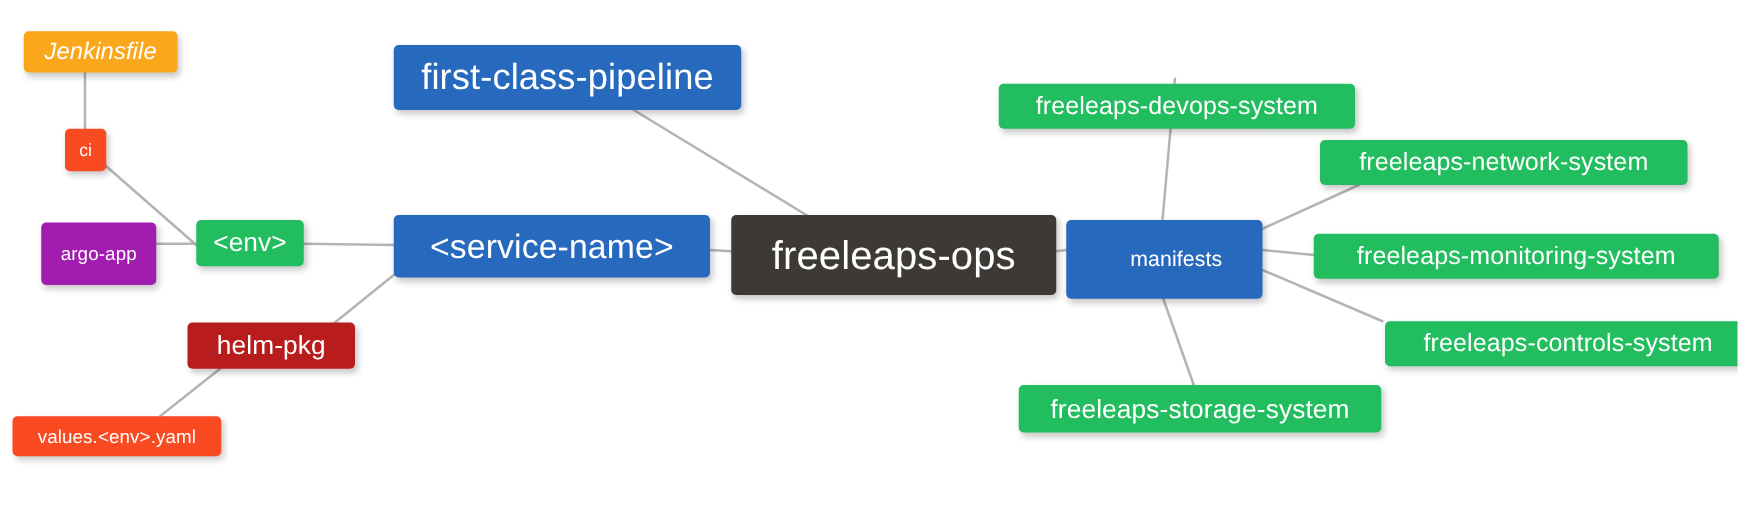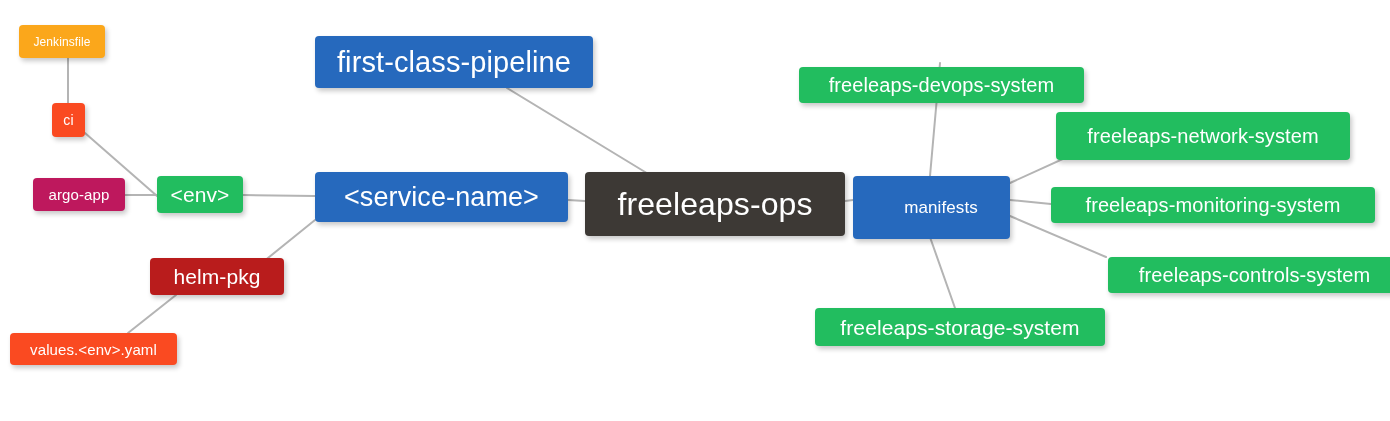--- a/index.html
+++ b/index.html
@@ -64,27 +64,27 @@
       <path class="edge" d="M 507 88 L 650 175" stroke="#b4b4b4"></path>
       <path class="edge" d="M 568 200 L 585 201" stroke="#b4b4b4"></path>
       <path class="edge" d="M 845 201 L 853 200" stroke="#b4b4b4"></path>
       <path class="edge" d="M 930 176 L 940 63" stroke="#b4b4b4"></path>
       <path class="edge" d="M 1010 183 L 1087 148" stroke="#b4b4b4"></path>
       <path class="edge" d="M 1010 200 L 1051 204" stroke="#b4b4b4"></path>
       <path class="edge" d="M 1010 216 L 1106 257" stroke="#b4b4b4"></path>
       <path class="edge" d="M 925 223 L 955 308" stroke="#b4b4b4"></path>
     </svg>
   <div id="node-layer">
-      <div class="node" style="left: 19px; top: 25px; width: 86px; height: 33px; background: rgb(251, 167, 27); font-size: 12px;">
+      <div class="node" style="left: 19px; top: 25px; width: 123px; height: 33px; background: rgb(251, 167, 27); font-size: 19px; font-style: italic;">
         <span class="node-label">Jenkinsfile</span>
       </div>
       <div class="node" style="left: 52px; top: 103px; width: 33px; height: 34px; background: rgb(250, 74, 33); font-size: 14px; text-align: right;">
         <span class="node-label">ci</span>
       </div>
-      <div class="node" style="left: 33px; top: 178px; width: 92px; height: 33px; background: #be185d; font-size: 15px;">
+      <div class="node" style="left: 33px; top: 178px; width: 92px; height: 50px; background: #a21caf; font-size: 15px;">
         <span class="node-label">argo-app</span>
       </div>
       <div class="node" style="left: 157px; top: 176px; width: 86px; height: 37px; background: rgb(34, 189, 95); font-size: 21px;">
         <span class="node-label">&lt;env&gt;</span>
       </div>
       <div class="node" style="left: 150px; top: 258px; width: 134px; height: 37px; background: #b91c1c; font-size: 21px;">
         <span class="node-label">helm-pkg</span>
       </div>
       <div class="node" style="left: 10px; top: 333px; width: 167px; height: 32px; background: rgb(250, 74, 33); font-size: 15px;">
         <span class="node-label">values.&lt;env&gt;.yaml</span>
@@ -97,21 +97,21 @@
       </div>
       <div class="node" style="left: 585px; top: 172px; width: 260px; height: 64px; background: rgb(61, 57, 53); font-size: 32px;">
         <span class="node-label">freeleaps-ops</span>
       </div>
       <div class="node" style="left: 853px; top: 176px; width: 157px; height: 63px; background: rgb(38, 105, 189); font-size: 17px; padding-left: 19px;">
         <span class="node-label">manifests</span>
       </div>
       <div class="node" style="left: 799px; top: 27px; width: 285px; height: 36px; background: rgb(34, 189, 95); font-size: 20px; margin-top: 40px;">
         <span class="node-label">freeleaps-devops-system</span>
       </div>
-      <div class="node" style="left: 1056px; top: 112px; width: 294px; height: 48px; background: rgb(34, 189, 95); font-size: 20px;">
+      <div class="node" style="left: 1056px; top: 112px; width: 294px; height: 36px; background: rgb(34, 189, 95); font-size: 20px;">
         <span class="node-label">freeleaps-network-system</span>
       </div>
       <div class="node" style="left: 1051px; top: 187px; width: 324px; height: 36px; background: rgb(34, 189, 95); font-size: 20px; align-items: center;">
         <span class="node-label">freeleaps-monitoring-system</span>
       </div>
       <div class="node" style="left: 1060px; top: 257px; width: 293px; height: 36px; background: rgb(34, 189, 95); font-size: 20px; margin-left: 48px;">
         <span class="node-label">freeleaps-controls-system</span>
       </div>
       <div class="node" style="left: 815px; top: 308px; width: 290px; height: 38px; background: rgb(34, 189, 95); font-size: 21px;">
         <span class="node-label">freeleaps-storage-system</span>

